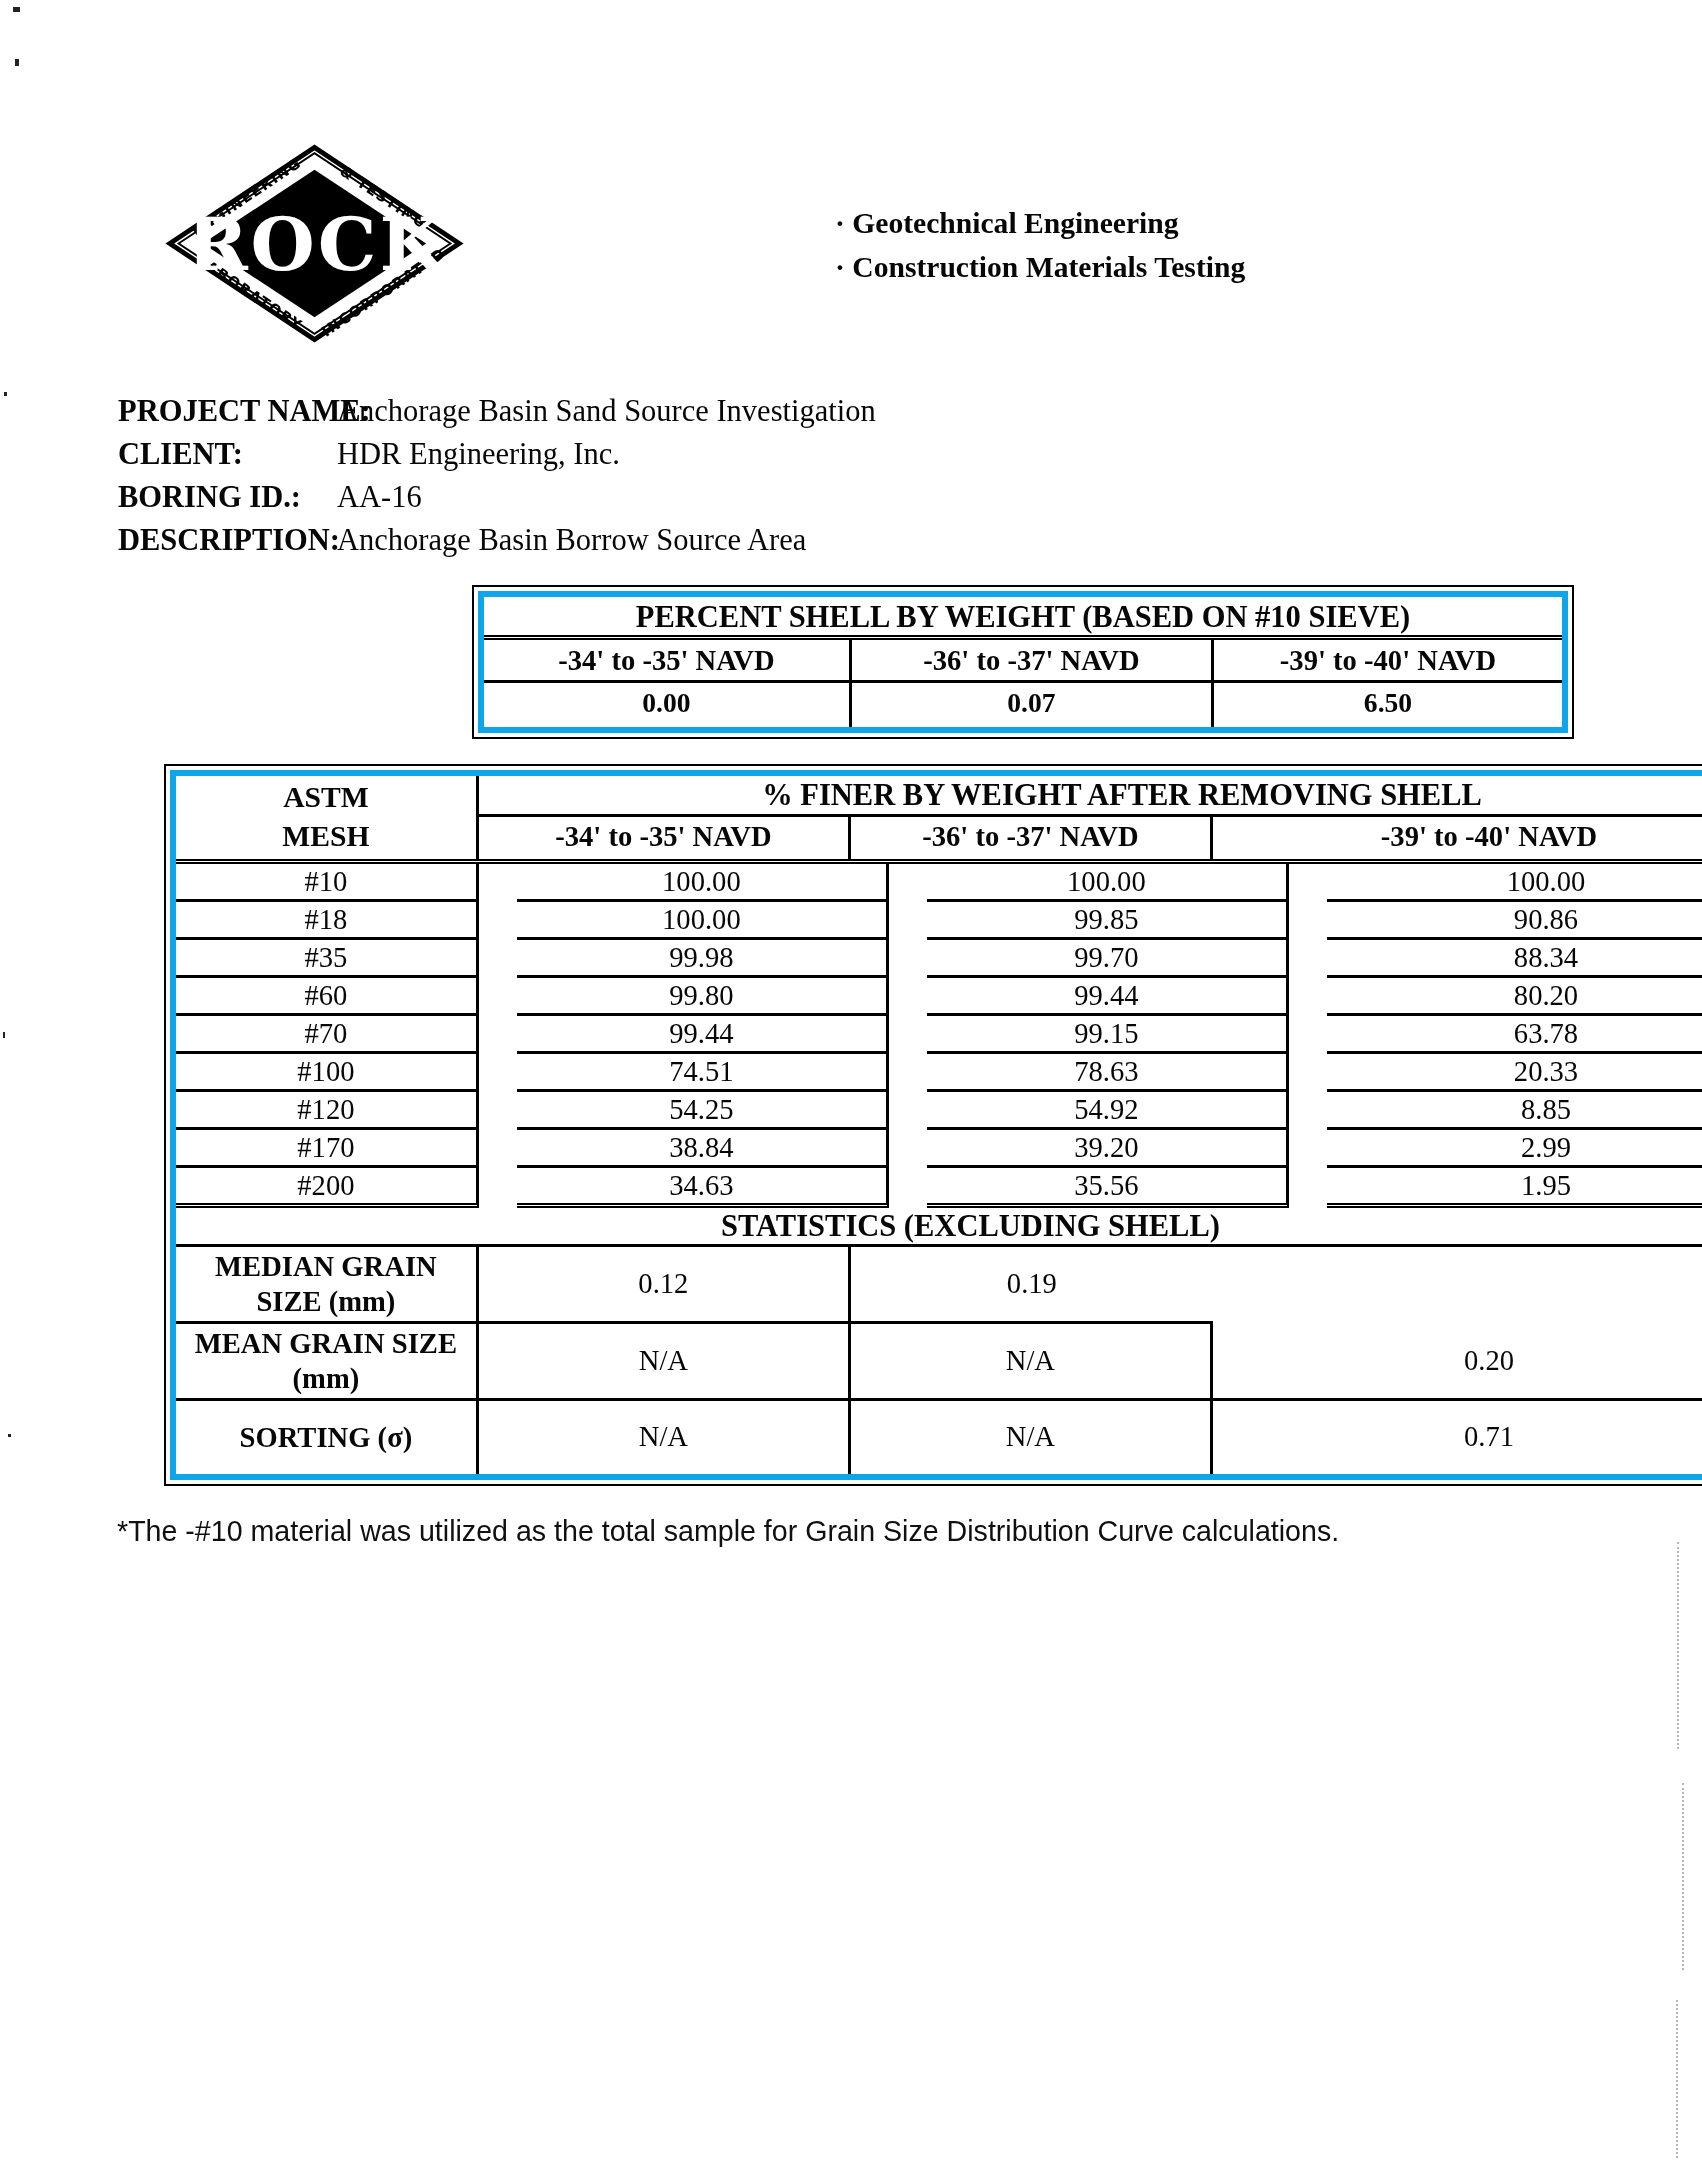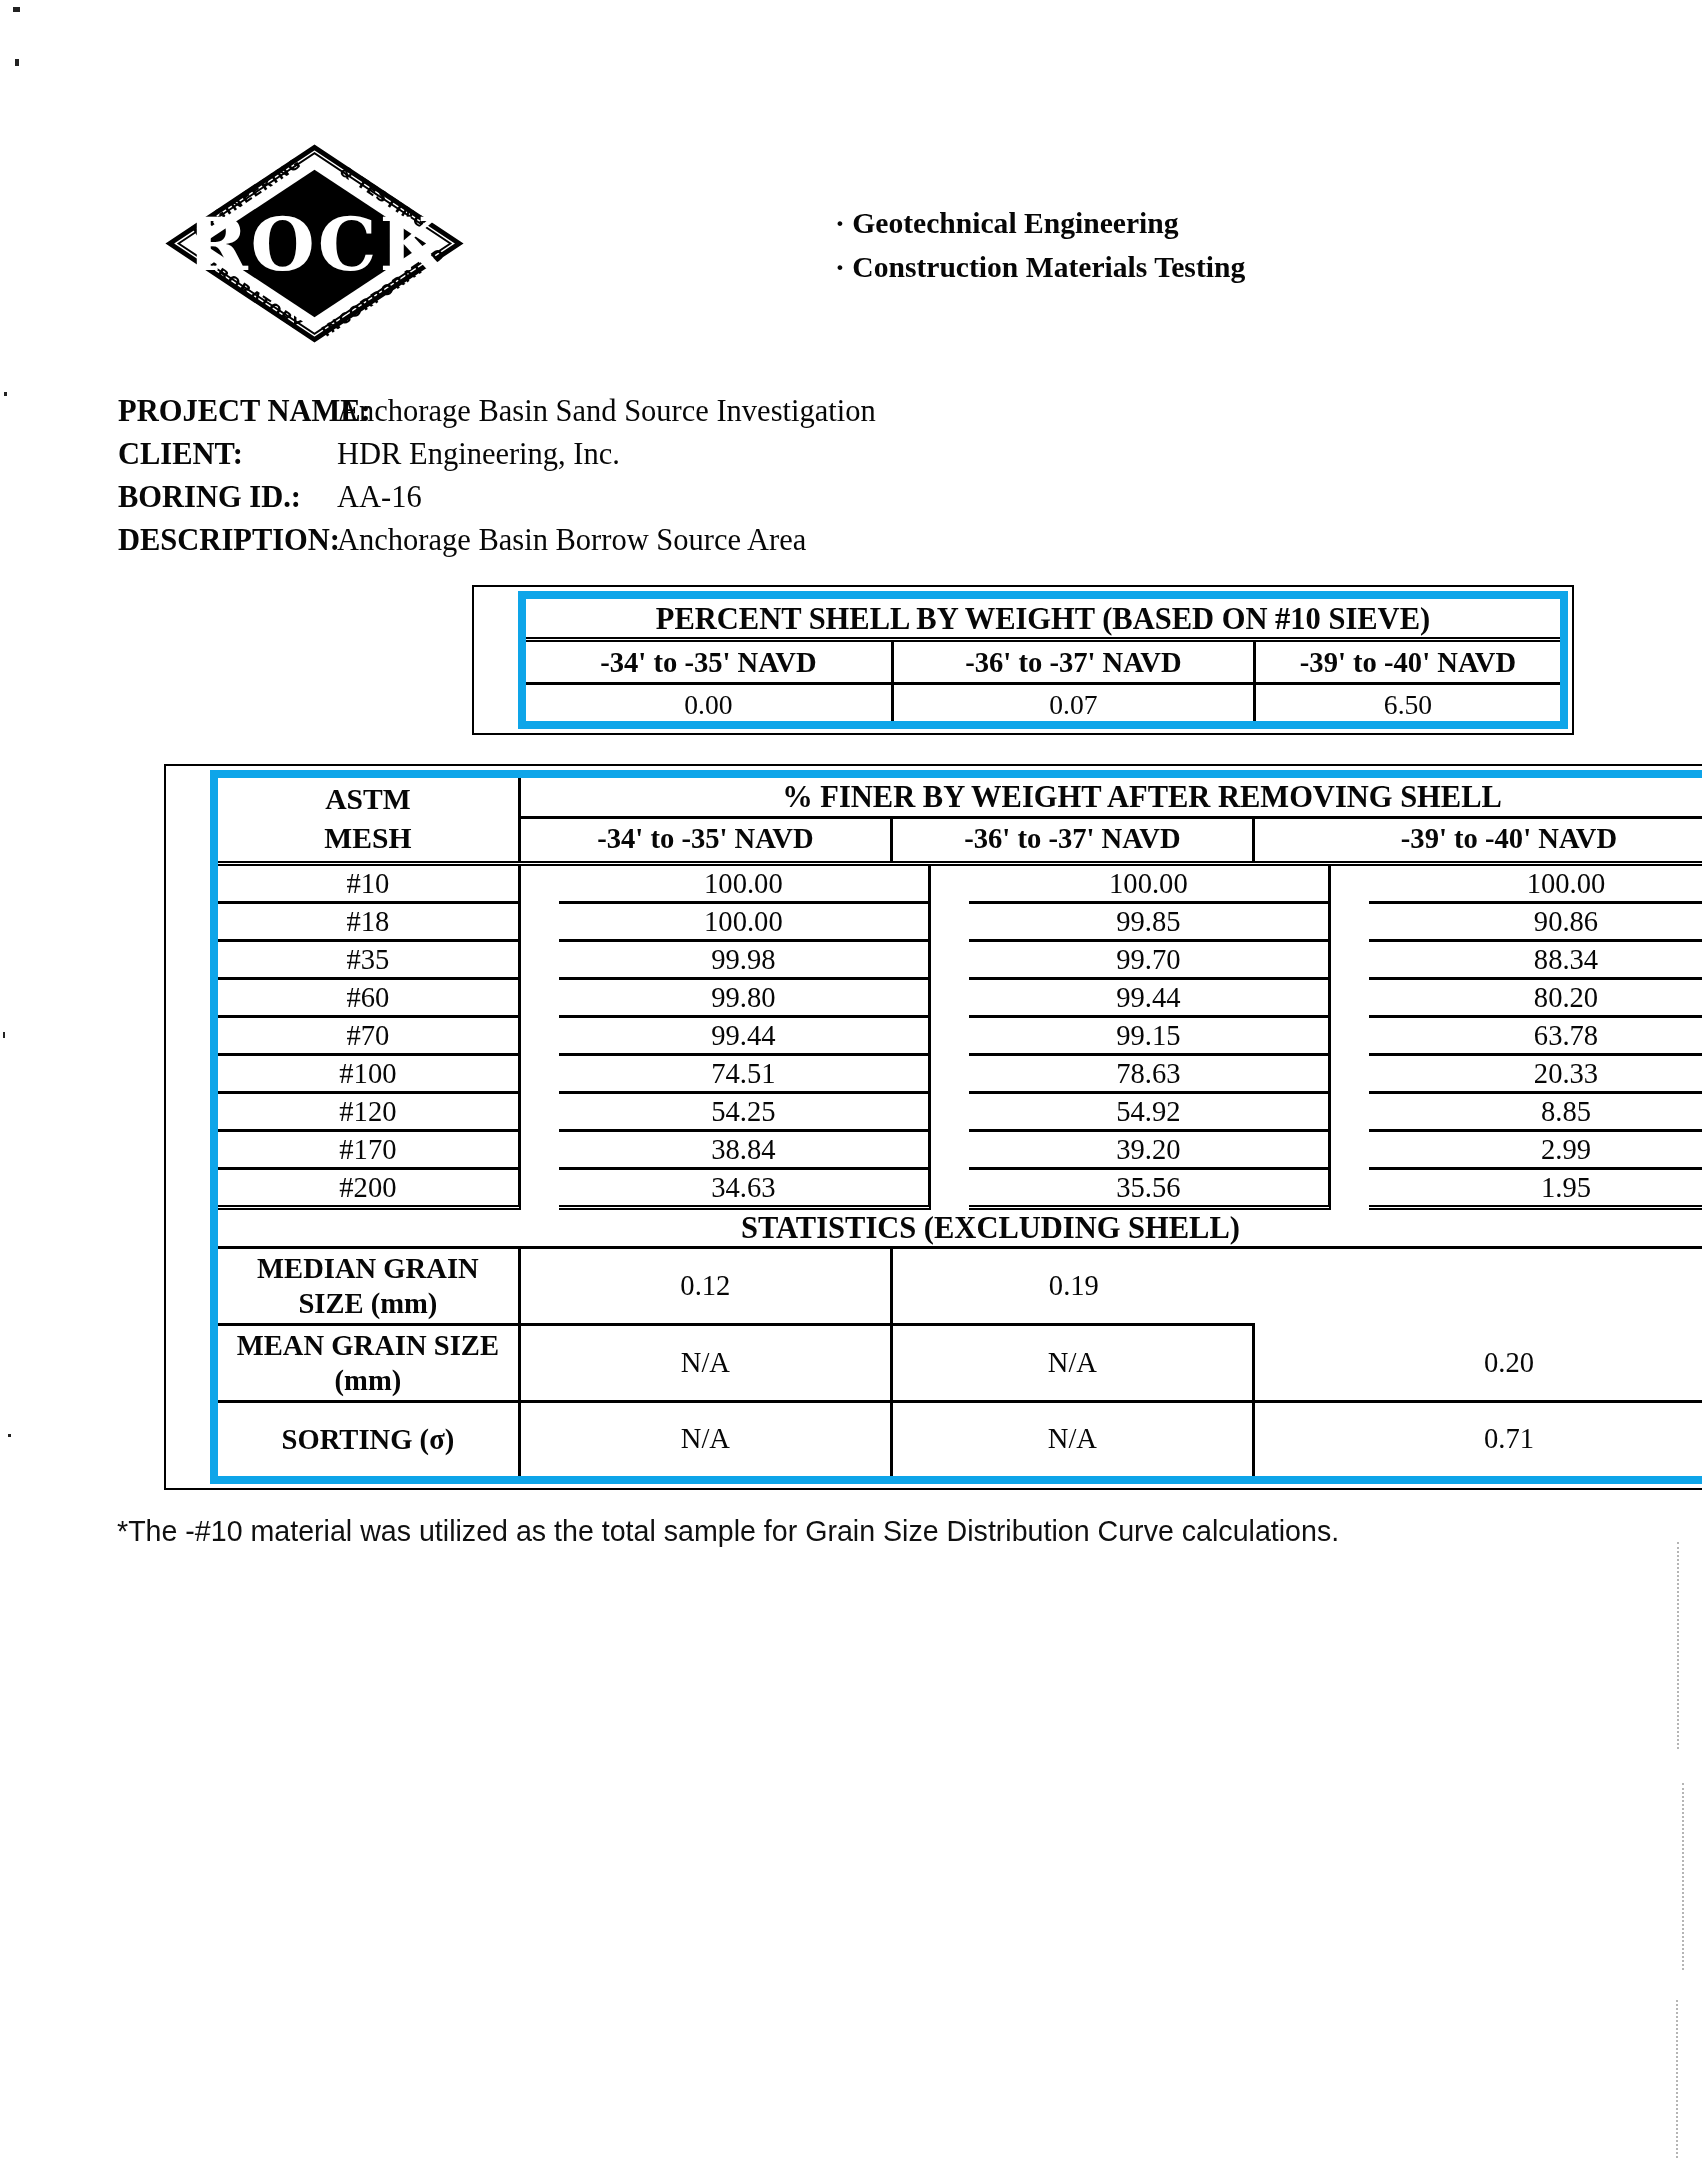--- a/index.html
+++ b/index.html
@@ -34,36 +34,36 @@
   .service { font-weight: bold; font-size: 29.6px; line-height: 44px; white-space: nowrap; }
 
   
   .project-info { position: absolute; left: 118px; top: 390px; }
   .pi-row { display: grid; grid-template-columns: 219px auto; height: 43px; align-items: center; }
   .pi-label { font-weight: bold; font-size: 30.5px; white-space: nowrap; }
   .pi-value { font-size: 30.5px; white-space: nowrap; }
 
   
   .tbl-outer { position: absolute; border: 2px solid #000; padding: 3.9px; background: #fff; }
-  .tbl-inner { border: 8px solid #0ea5e9; margin-left: 40px; }
+  .tbl-inner { border: 6px solid #0ea5e9; }
   .c { text-align: center; overflow: hidden; }
 
   
   .shell-table { left: 472px; top: 585px; width: 1102px; }
   .shell-title {
     height: 43px; line-height: 41px; text-align: center;
     font-weight: bold; font-size: 30.5px; border-bottom: 5.9px double #000;
   }
   .shell-head { display: grid; grid-template-columns: 368px 362px 1fr; }
   .shell-head .c {
     height: 43px; line-height: 41px; font-weight: bold; font-size: 28.6px;
     border-right: 3px solid #000; border-bottom: 3.9px solid #000;
   }
   .shell-vals { display: grid; grid-template-columns: 368px 362px 1fr; }
-  .shell-vals .c { height: 36px; line-height: 39px; font-weight: normal; font-size: 27.6px; border-right: 3px solid #000; }
+  .shell-vals .c { height: 44px; line-height: 39px; font-weight: bold; font-size: 27.6px; border-right: 3px solid #000; }
   .no-r { border-right: none !important; }
 
   
   .finer-table { left: 164px; top: 764px; width: 1613px; }
   .t2-head { display: grid; grid-template-columns: 303px 1fr; border-bottom: 5.9px double #000; }
   .t2-head-col1 {
     border-right: 3px solid #000; display: flex; flex-direction: column;
     align-items: center; justify-content: center;
     font-weight: bold; font-size: 29.6px; line-height: 39px;
   }

